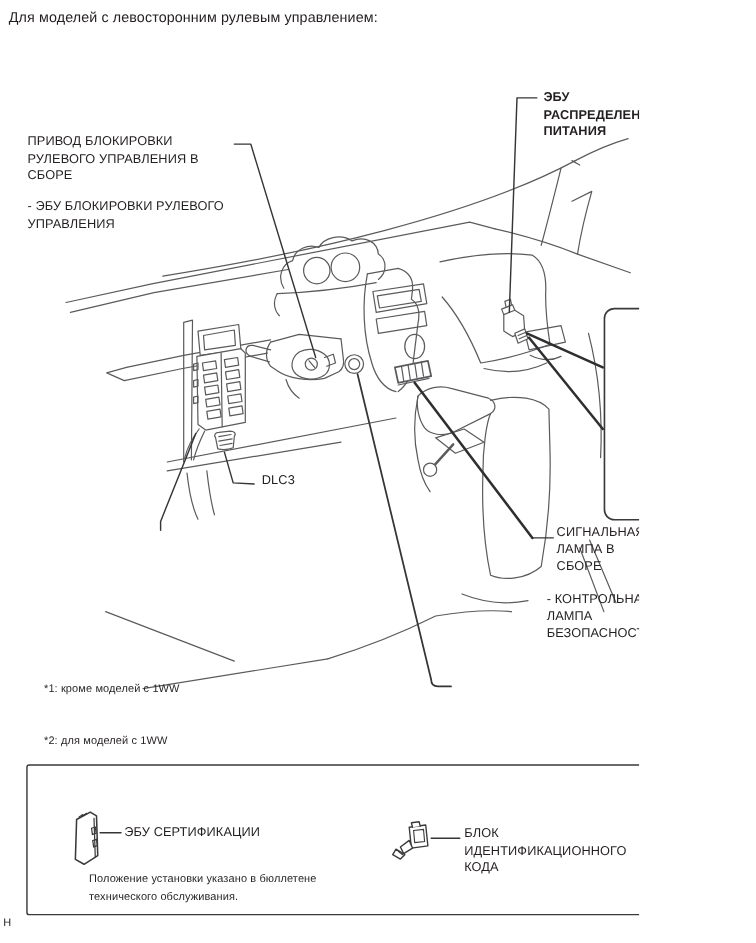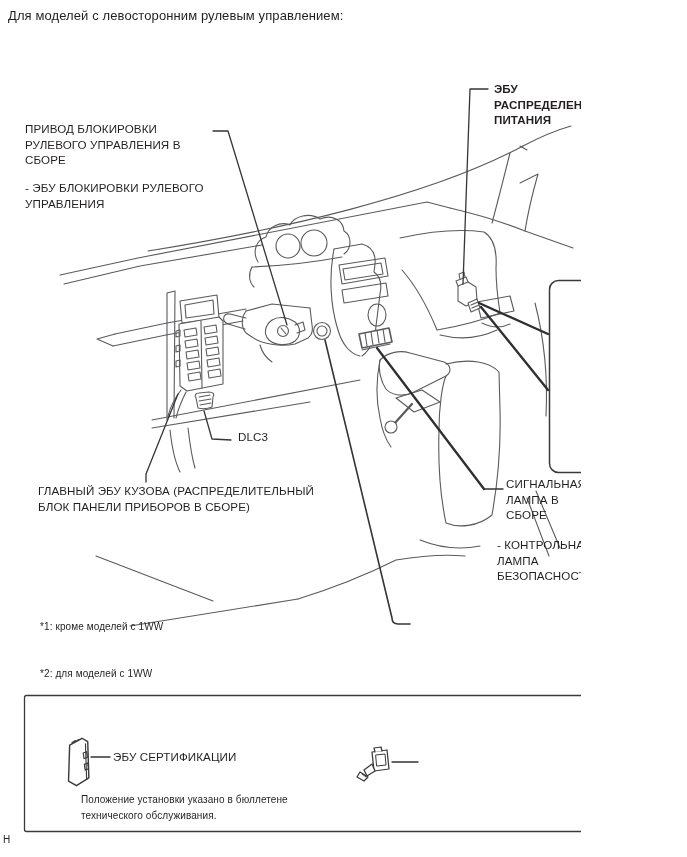--- a/index.html
+++ b/index.html
@@ -175,31 +175,31 @@
   <div class="lbl title" style="left:8px;top:7px;">Для моделей с левосторонним рулевым управлением:</div>
 
   <div class="lbl" style="left:494px;top:81px;font-weight:bold;">ЭБУ РАСПРЕДЕЛЕНИЯ
 ПИТАНИЯ</div>
   <div class="lbl" style="left:25px;top:121px;">ПРИВОД БЛОКИРОВКИ
 РУЛЕВОГО УПРАВЛЕНИЯ В
 СБОРЕ</div>
   <div class="lbl" style="left:25px;top:180px;">- ЭБУ БЛОКИРОВКИ РУЛЕВОГО
 УПРАВЛЕНИЯ</div>
   <div class="lbl" style="left:238px;top:429px;">DLC3</div>
-  <div class="lbl" style="left:38px;top:483px;">ГЛАВНЫЙ ЭБУ КУЗОВА (РАСПРЕДЕЛИТЕЛЬНЫЙ
-БЛОК ПАНЕЛИ ПРИБОРОВ В СБОРЕ)</div>
   <div class="lbl" style="left:506px;top:476px;">СИГНАЛЬНАЯ
 ЛАМПА В
 СБОРЕ</div>
   <div class="lbl" style="left:497px;top:537px;">- КОНТРОЛЬНАЯ ЛАМПА
 БЕЗОПАСНОСТИ</div>
   <div class="lbl" style="left:621px;top:332px;">*1</div>
   <div class="lbl" style="left:621px;top:425px;">*2</div>
 
   <div class="lbl note" style="left:40px;top:619px;">*1: кроме моделей с 1WW</div>
   <div class="lbl note" style="left:40px;top:666px;text-align:right;">*2: для моделей с 1WW</div>
 
   <div class="lbl" style="left:113px;top:749px;">ЭБУ СЕРТИФИКАЦИИ</div>
+  <div class="lbl" style="left:422px;top:750px;">БЛОК ИДЕНТИФИКАЦИОННОГО
+КОДА</div>
   <div class="lbl note" style="left:81px;top:792px;">Положение установки указано в бюллетене
 технического обслуживания.</div>
 
   <div class="lbl small" style="left:3px;top:832px;">H</div>
 </div>
 
 </body></html>

